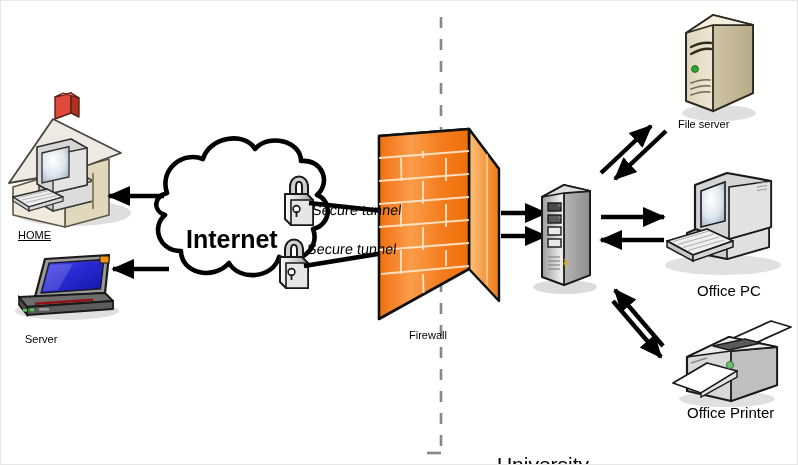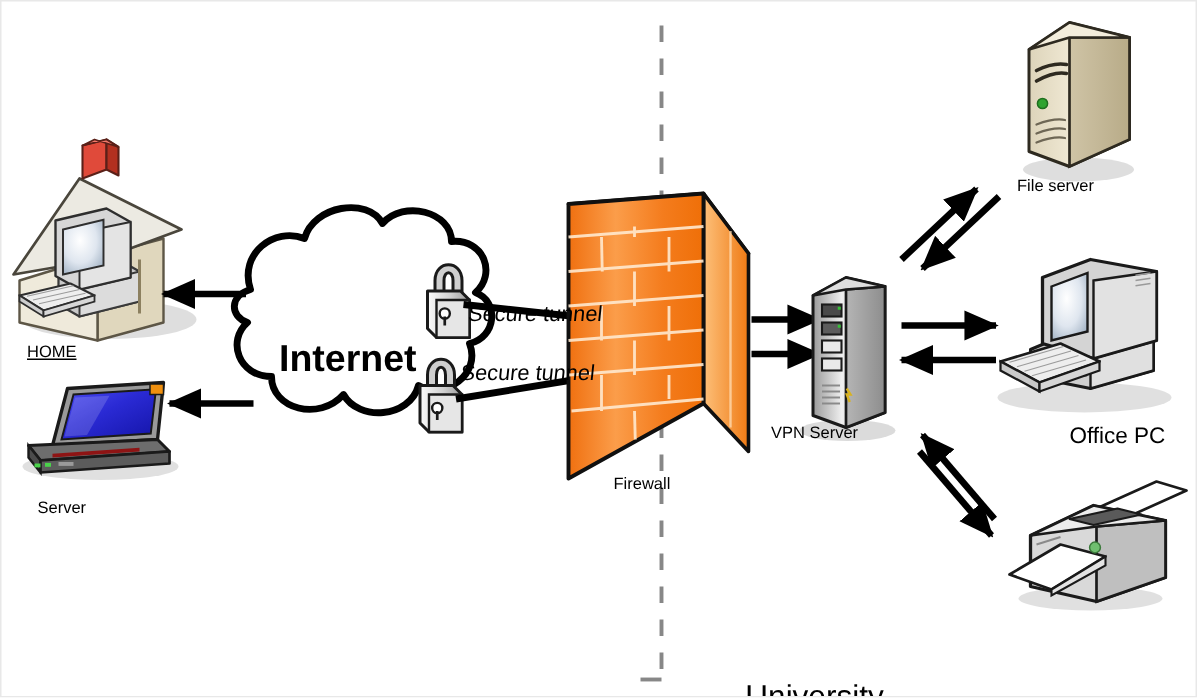--- a/index.html
+++ b/index.html
@@ -372,27 +372,27 @@
   <div class="lbl lbl-md" style="left:17px; top:228px;text-decoration:underline;">HOME</div>
 
   <div class="lbl lbl-md" style="left:24px; top:332px;">Server</div>
 
   <div class="lbl lbl-cloud" style="left:185px; top:224px;">Internet</div>
 
   <div class="lbl lbl-tunnel" style="left:311px; top:201px;">Secure tunnel</div>
 
   <div class="lbl lbl-tunnel" style="left:306px; top:240px;">Secure tunnel</div>
 
-  <div class="lbl lbl-md" style="left:408px; top:316px;">Firewall</div>
-
-  <div class="lbl lbl-md" style="left:513px; top:282px;">VPN Server</div>
+  <div class="lbl lbl-md" style="left:408px; top:328px;">Firewall</div>
+
 
   <div class="lbl lbl-md" style="left:677px; top:117px;">File server</div>
 
-  <div class="lbl lbl-sm" style="left:696px; top:281px;margin-left:16px;">Office PC</div>
-
+  <div class="lbl lbl-sm" style="left:696px; top:281px;">Office PC</div>
+
+  <div class="lbl lbl-sm" style="left:686px; top:403px;">Office Printer</div>
 
   <div class="lbl lbl-univ" style="left:482px; top:404px; width:120px;">
     <div>University</div>
     
   </div>
 
 </div>
 
 </body></html>

